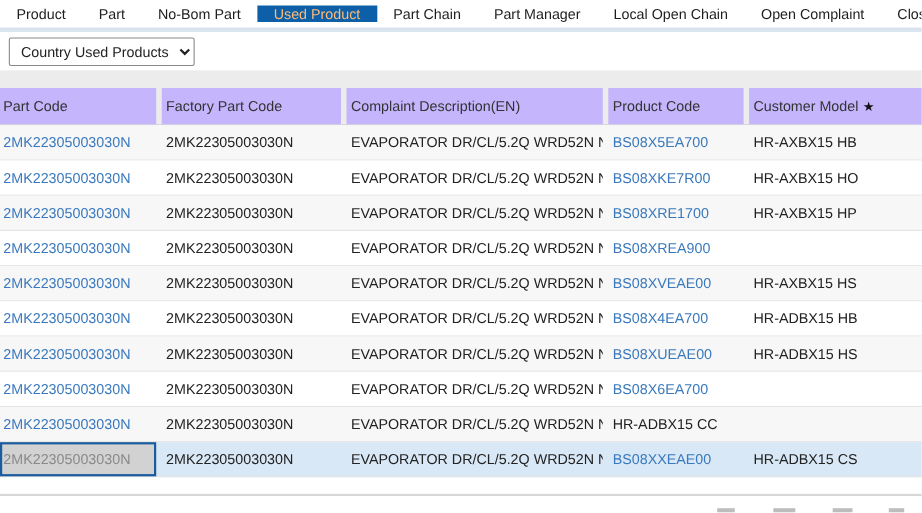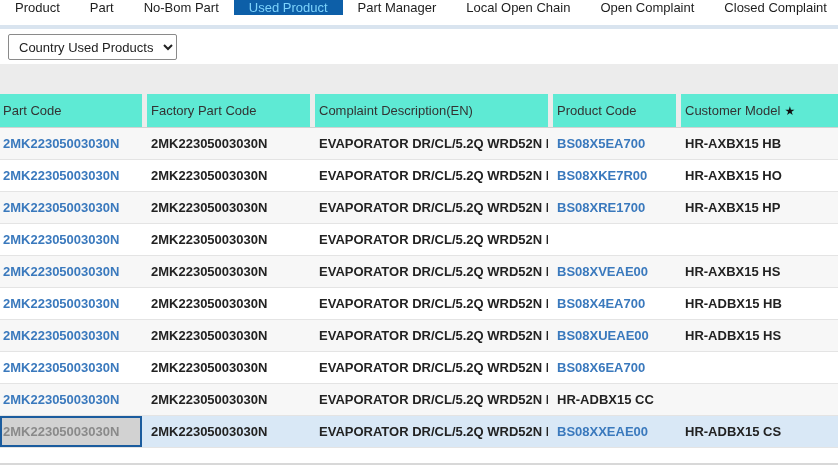--- a/index.html
+++ b/index.html
@@ -1,39 +1,39 @@
 <!DOCTYPE html>
 <html><head>
 <meta charset="utf-8">
 <style>
   * { margin:0; padding:0; box-sizing:border-box; }
   html,body { width:838px; height:466px; overflow:hidden; background:#fff;
     font-family:"Liberation Sans", sans-serif; }
 
   
-  .nav { display:flex; align-items:flex-start; height:25px; background:#fff;
+  .nav { display:flex; align-items:center; height:25px; background:#fff;
     white-space:nowrap; overflow:hidden; }
   .nav-tab { display:flex; align-items:center; padding:0 15px; font-size:13px;
     color:#1d1d1d; cursor:pointer; }
-  .nav-tab.active { background:#0d5fa8; color:#7dd3fc; }
+  .nav-tab.active { background:#0d5fa8; color:#fdba74; }
   .nav-band { height:4px; background:#d9e4ef; }
 
   
   .toolbar { height:35px; background:#fff; padding:5px 0 0 8px;border-radius:11px; }
   .view-select { height:26px; font-size:13px; font-family:"Liberation Sans",sans-serif;
     color:#222; background:#fff; border:1px solid #8a8a8a; padding:0 6px; border-radius:2px; }
 
   
   .grid-area { background:#ececec; padding-top:16px; }
   .grid-row { display:grid; grid-template-columns:142px 163px 233px 123px 1fr;
     column-gap:5px; }
-  .hdr .cell { background:#5eead4; height:33px; line-height:33px; font-size:13px;
-    color:#333; padding:0 4px; overflow:hidden; white-space:nowrap;margin-top:14px; }
+  .hdr .cell { background:#c4b5fd; height:33px; line-height:33px; font-size:13px;
+    color:#333; padding:0 4px; overflow:hidden; white-space:nowrap; }
   .hdr { border-bottom:1px solid #d2d2d2; }
-  .body-rows { background:#fff;font-weight:bold; }
+  .body-rows { background:#fff; }
   .tr { height:32px; border-bottom:1px solid #e4e4e4; background:#fff; cursor:default; }
   .tr:nth-child(odd) { background:#f7f7f7; }
   .tr.selected { background:#d9e8f6; }
   .tr .cell { line-height:31px; font-size:13px; color:#222; padding:0 4px;
     overflow:hidden; white-space:nowrap; }
   .c-part { padding-left:3px !important; }
   .link { color:#3a79bd; text-decoration:none; cursor:pointer; }
   .focus-cell { background:#d2d2d2; outline:2px solid #1b5c9e; outline-offset:-2px; }
   .focus-cell .link { color:#8a8a8a; pointer-events:none; }
 
@@ -48,20 +48,21 @@
   .f3 { left:757px; width:18px; } .f4 { left:808px; width:14px; }
 </style>
 </head>
 <body>
 
 <div class="nav" id="nav">
     <div class="nav-tab">Product</div>
     <div class="nav-tab">Part</div>
     <div class="nav-tab">No-Bom Part</div>
     <div class="nav-tab active">Used Product</div>
+    <div class="nav-tab">Part Chain</div>
     <div class="nav-tab">Part Manager</div>
     <div class="nav-tab">Local Open Chain</div>
     <div class="nav-tab">Open Complaint</div>
     <div class="nav-tab">Closed Complaint</div>
   </div>
 <div class="nav-band"></div>
 
 <div class="toolbar">
   <select class="view-select">
     <option>Country Used Products</option>
@@ -101,20 +102,21 @@
     <div class="cell"><span>EVAPORATOR DR/CL/5.2Q WRD52N NO</span>
       </div>
     <div class="cell"><a class="link">BS08XRE1700</a></div>
     <div class="cell">HR-AXBX15 HP</div>
   </div>
       <div class="grid-row tr">
     <div class="cell c-part"><a class="link">2MK22305003030N</a></div>
     <div class="cell">2MK22305003030N</div>
     <div class="cell"><span>EVAPORATOR DR/CL/5.2Q WRD52N NO</span>
       </div>
+    <div class="cell"><a class="link">BS08XREA900</a></div>
   </div>
       <div class="grid-row tr">
     <div class="cell c-part"><a class="link">2MK22305003030N</a></div>
     <div class="cell">2MK22305003030N</div>
     <div class="cell"><span>EVAPORATOR DR/CL/5.2Q WRD52N NO</span>
       </div>
     <div class="cell"><a class="link">BS08XVEAE00</a></div>
     <div class="cell">HR-AXBX15 HS</div>
   </div>
       <div class="grid-row tr">

